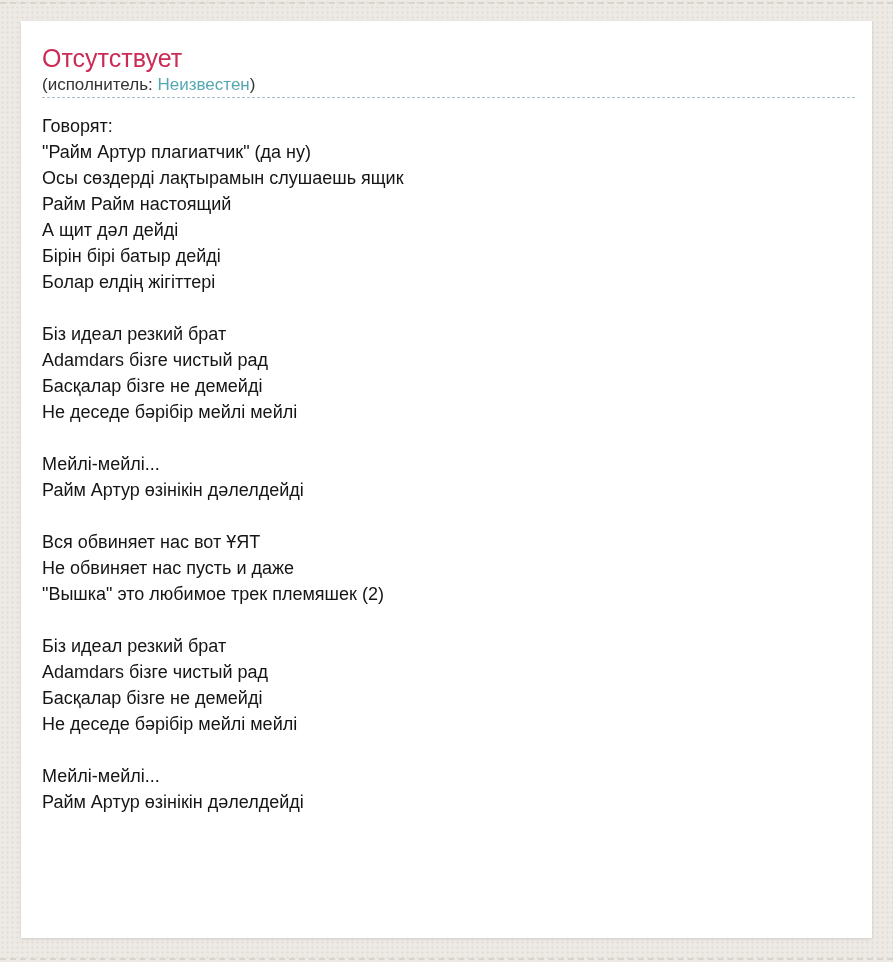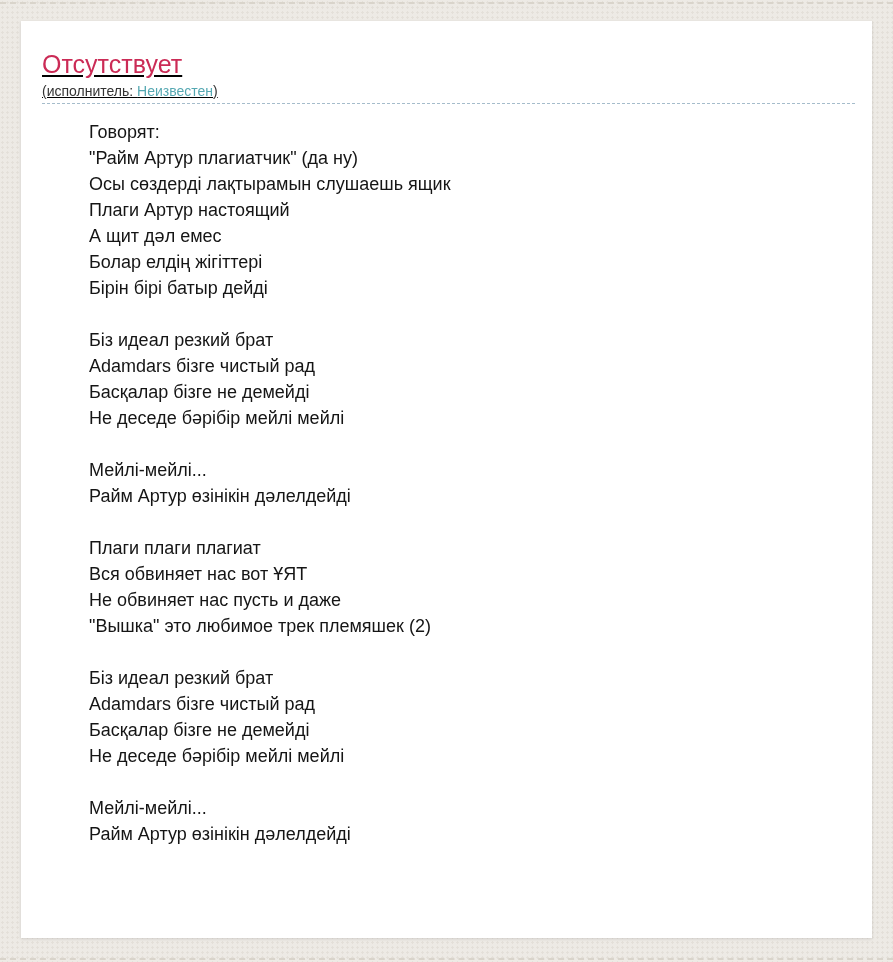--- a/index.html
+++ b/index.html
@@ -31,83 +31,80 @@
     left: 21px;
     top: 21px;
     width: 851px;
     height: 917px;
     box-sizing: border-box;
     background: var(--card-bg, #ffffff);
     box-shadow: 0 1px 3px rgba(0,0,0,0.12);
     padding-top: 24px;
   }
   .header {
-    margin: 6px 17px 0 21px;
+    margin: 0 17px 0 21px;
     border-bottom: 1px dashed var(--divider-color, #a5bccb);
     padding-bottom: 3px;
-    text-decoration: underline;
   }
   .title {
     margin: 0 0 5px 0;
     font-size: 25px;
     line-height: 26px;
     font-weight: 400;
     color: var(--title-color, #cb2b56);
   }
   .subtitle {
-    font-size: 14px;
+    font-size: 17px;
     line-height: 18px;
     color: #333333;
   }
   .artist-link {
     color: var(--link-color, #55a8b2);
     text-decoration: none;
     cursor: pointer;
   }
   .lyrics {
     margin: 15px 0 0 21px;
     font-size: 18px;
     line-height: 26px;
     color: var(--text-color, #151515);
   }
   .lyric-line {
     min-height: 26px;
     white-space: nowrap;
-    margin-left: 47px;
   }
 </style>
 </head>
 <body style="background-color: rgb(237, 234, 229);">
 
 <div class="stitch top"></div>
 <div class="stitch bottom"></div>
 
 <div class="card">
   <div class="header">
     <h1 class="title">Отсутствует</h1>
     <div class="subtitle"><span>(исполнитель: </span><a class="artist-link">Неизвестен</a><span>)</span></div>
   </div>
   <div class="lyrics">
       <div class="lyric-line">Говорят:</div>
       <div class="lyric-line">"Райм Артур плагиатчик" (да ну)</div>
       <div class="lyric-line">Осы сөздерді лақтырамын слушаешь ящик</div>
-      <div class="lyric-line">Плаги Артур настоящий</div>
-      <div class="lyric-line">А щит дәл емес</div>
+      <div class="lyric-line">Райм Райм настоящий</div>
+      <div class="lyric-line">А щит дәл дейді</div>
+      <div class="lyric-line">Бірін бірі батыр дейді</div>
       <div class="lyric-line">Болар елдің жігіттері</div>
-      <div class="lyric-line">Бірін бірі батыр дейді</div>
       <div class="lyric-line"></div>
       <div class="lyric-line">Біз идеал резкий брат</div>
       <div class="lyric-line">Adamdars бізге чистый рад</div>
       <div class="lyric-line">Басқалар бізге не демейді</div>
       <div class="lyric-line">Не деседе бәрібір мейлі мейлі</div>
       <div class="lyric-line"></div>
       <div class="lyric-line">Мейлі-мейлі...</div>
       <div class="lyric-line">Райм Артур өзінікін дәлелдейді</div>
       <div class="lyric-line"></div>
-      <div class="lyric-line">Плаги плаги плагиат</div>
       <div class="lyric-line">Вся обвиняет нас вот ҰЯТ</div>
       <div class="lyric-line">Не обвиняет нас пусть и даже</div>
       <div class="lyric-line">"Вышка" это любимое трек племяшек (2)</div>
       <div class="lyric-line"></div>
       <div class="lyric-line">Біз идеал резкий брат</div>
       <div class="lyric-line">Adamdars бізге чистый рад</div>
       <div class="lyric-line">Басқалар бізге не демейді</div>
       <div class="lyric-line">Не деседе бәрібір мейлі мейлі</div>
       <div class="lyric-line"></div>
       <div class="lyric-line">Мейлі-мейлі...</div>

